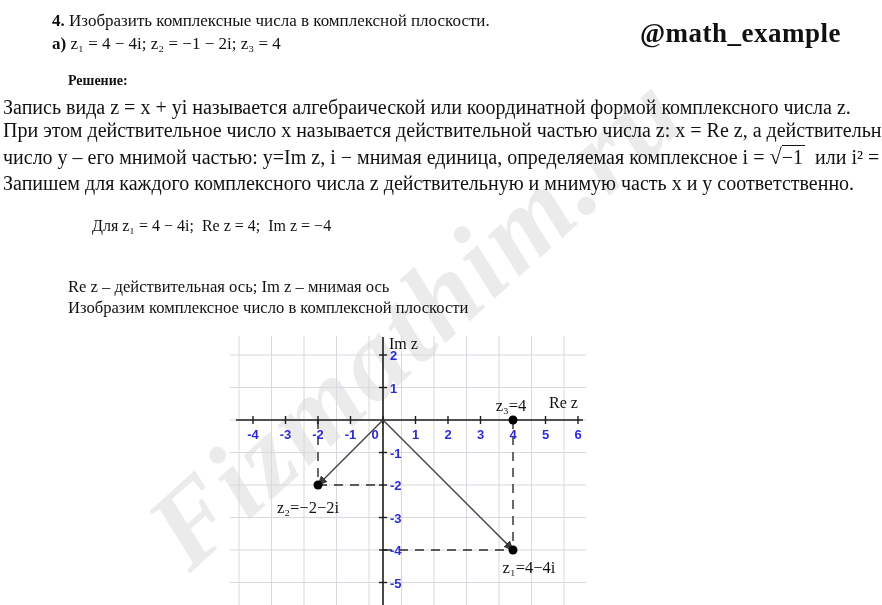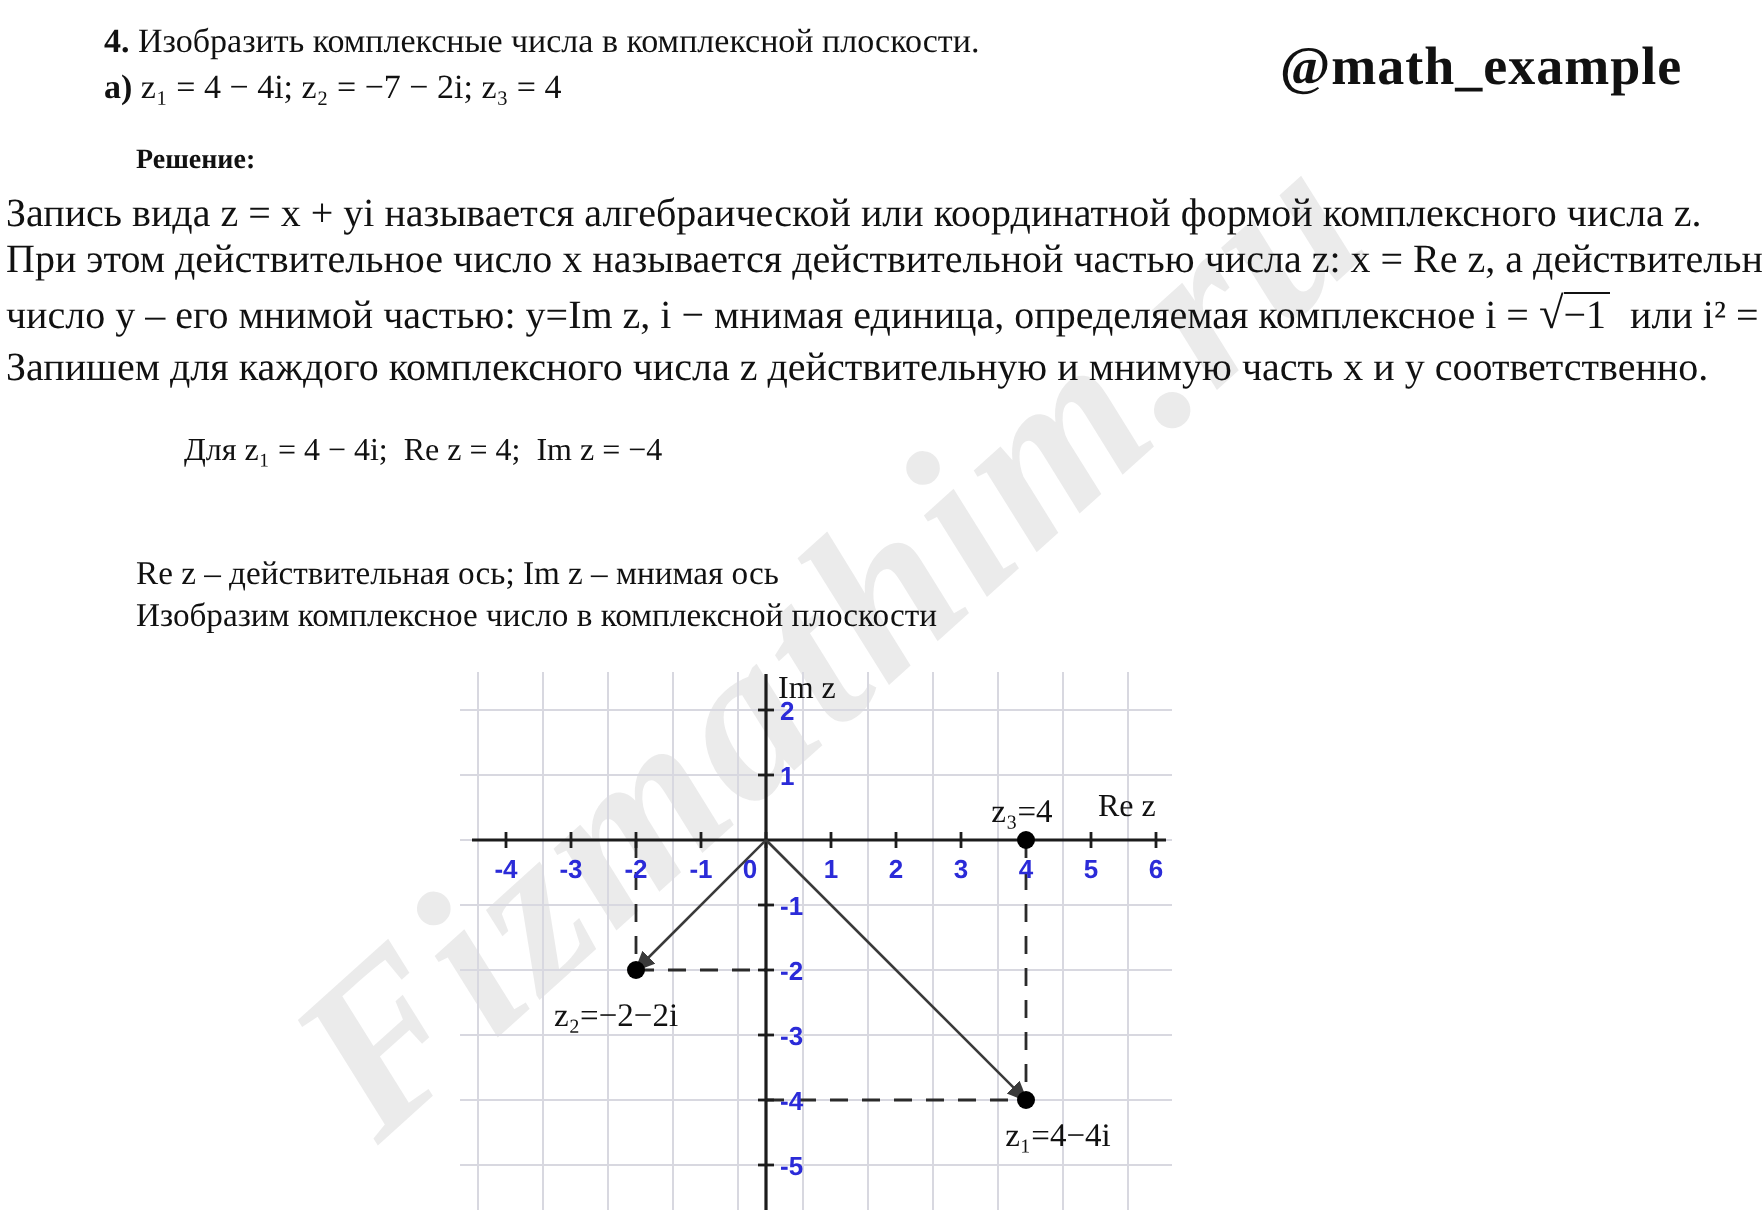--- a/index.html
+++ b/index.html
@@ -51,21 +51,21 @@
 </style>
 </head>
 <body>
 
 <div class="page">
 
   <div class="watermark">Fizmathim.ru</div>
 
   <div class="layer title-block nowrap">
     <div><b class="inline-b">4.</b> <span>Изобразить комплексные числа в комплексной плоскости.</span></div>
-    <div><b class="inline-b">а)</b> <span>z₁ = 4 − 4i; z₂ = −7 − 2i; z₃ = 4</span></div>
+    <div><b class="inline-b">а)</b> <span>z₁ = 4 − 4i; z₂ = −1 − 2i; z₃ = 4</span></div>
   </div>
 
   <div class="layer handle nowrap">@math_example</div>
 
   <div class="layer sol-heading nowrap">Решение:</div>
 
   <div class="layer para">
     <div class="nowrap">Запись вида z = x + yi называется алгебраической или координатной формой комплексного числа z.</div>
     <div class="nowrap">При этом действительное число х называется действительной частью числа z: x = Re z, а действительное</div>
     <div class="nowrap tall"><span>число у – его мнимой частью: y=Im z, i − мнимая единица, определяемая комплексное i = </span><span class="sqrt-wrap"><span class="sqrt-sign">√</span><span class="sqrt-rad">−1</span></span><span>&nbsp; или i² = −1</span></div>

